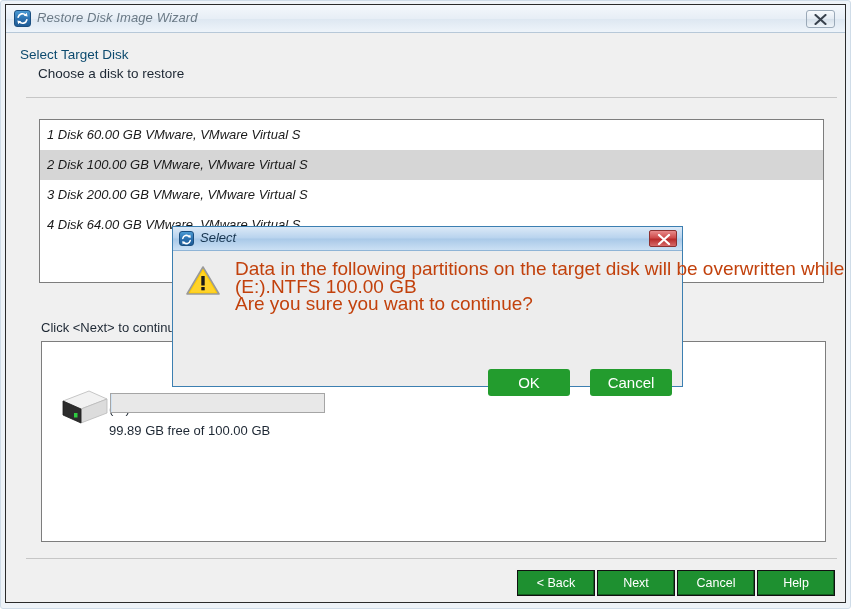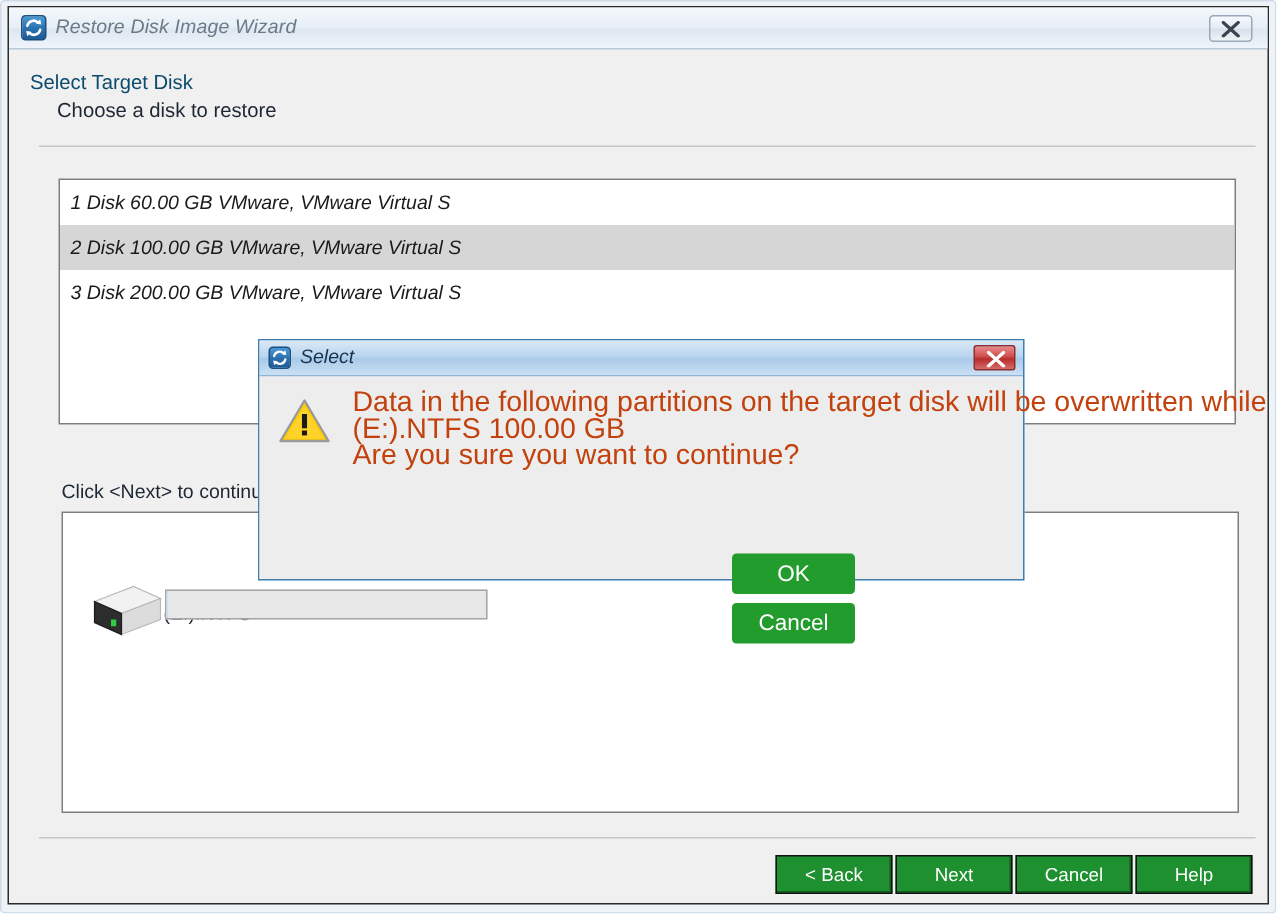--- a/index.html
+++ b/index.html
@@ -278,22 +278,21 @@
     width: 435px;
     font-size: 19px;
     color: #c2410c;
     line-height: 17.5px;
   }
   .dlg-text div { white-space: nowrap; }
   .dlg-buttons {
     position: absolute;
     left: 315px; top: 118px;
     display: flex;
-    gap: 6px;
-    flex-direction: column;
+    gap: 20px;
   }
   .dlg-btn {
     width: 82px;
     height: 27px;
     box-sizing: border-box;
     background: #239c2e;
     border: none;
     border-radius: 3px;
     color: #ffffff;
     font-size: 15px;
@@ -330,38 +329,40 @@
       </div>
 
       <div class="header-title">Select Target Disk</div>
       <div class="header-sub">Choose a disk to restore</div>
       <div class="header-rule"></div>
 
       <div class="disklist">
         <div class="disk-row">1 Disk 60.00 GB VMware,  VMware Virtual S</div>
         <div class="disk-row selected">2 Disk 100.00 GB VMware,  VMware Virtual S</div>
         <div class="disk-row">3 Disk 200.00 GB VMware,  VMware Virtual S</div>
+        <div class="disk-row">4 Disk 64.00 GB VMware,  VMware Virtual S</div>
       </div>
 
       <div class="mid-note">Click &lt;Next&gt; to continue</div>
 
       <div class="partpanel">
         <div class="part-item">
           <div class="drive-icon">
             <svg width="56" height="42" viewBox="0 0 56 42">
               <polygon points="8,14 34,4 52,12 26,22" fill="#f2f2f2" stroke="#b9b9b9" stroke-width="0.8"></polygon>
               <polygon points="52,12 52,26 26,36 26,22" fill="#dcdcdc" stroke="#b9b9b9" stroke-width="0.8"></polygon>
               <polygon points="8,14 26,22 26,36 8,28" fill="#2d2d2d" stroke="#1c1c1c" stroke-width="0.8"></polygon>
               <rect x="19" y="26" width="3.5" height="4.5" fill="#2ecc40"></rect>
             </svg>
           </div>
           <div class="part-label">(E:).NTFS</div>
           <div class="capacity-bar">
             <div class="capacity-fill" style="width: 0.11%;"></div>
           </div>
+          <div class="part-free">99.89 GB free of 100.00 GB</div>
         </div>
       </div>
 
       <div class="footer-rule"></div>
       <div class="footer-buttons">
         <div class="wz-btn">&lt; Back</div>
         <div class="wz-btn">Next</div>
         <div class="wz-btn">Cancel</div>
         <div class="wz-btn">Help</div>
       </div>

